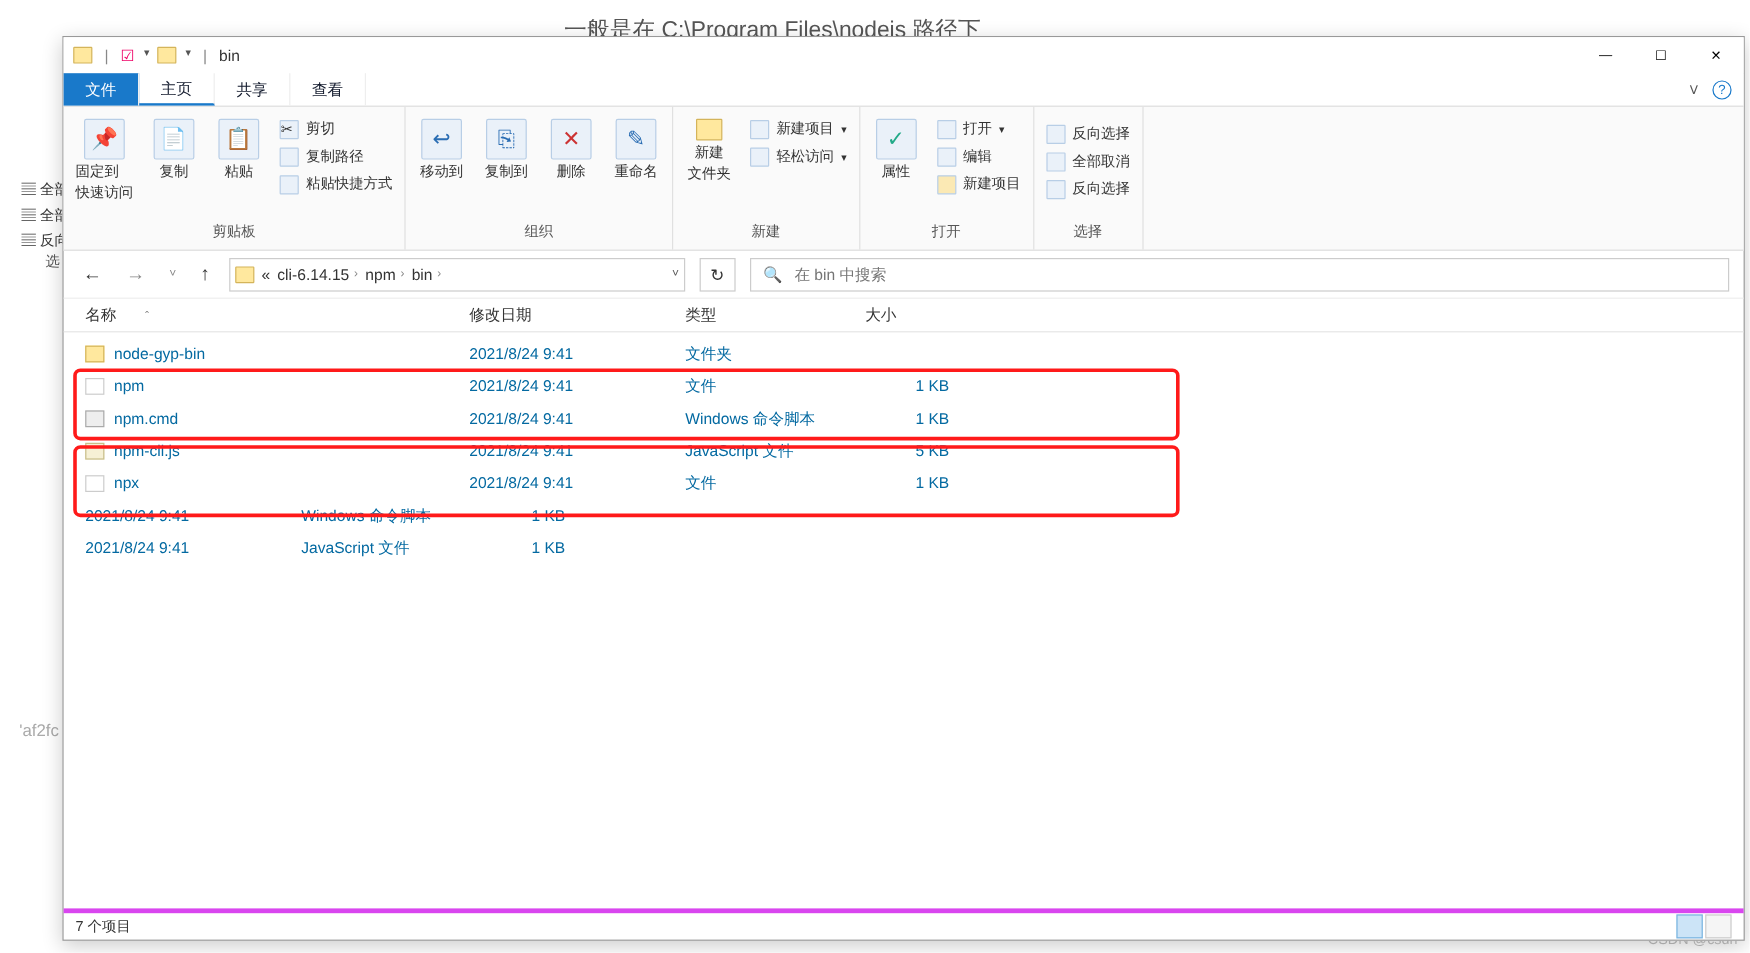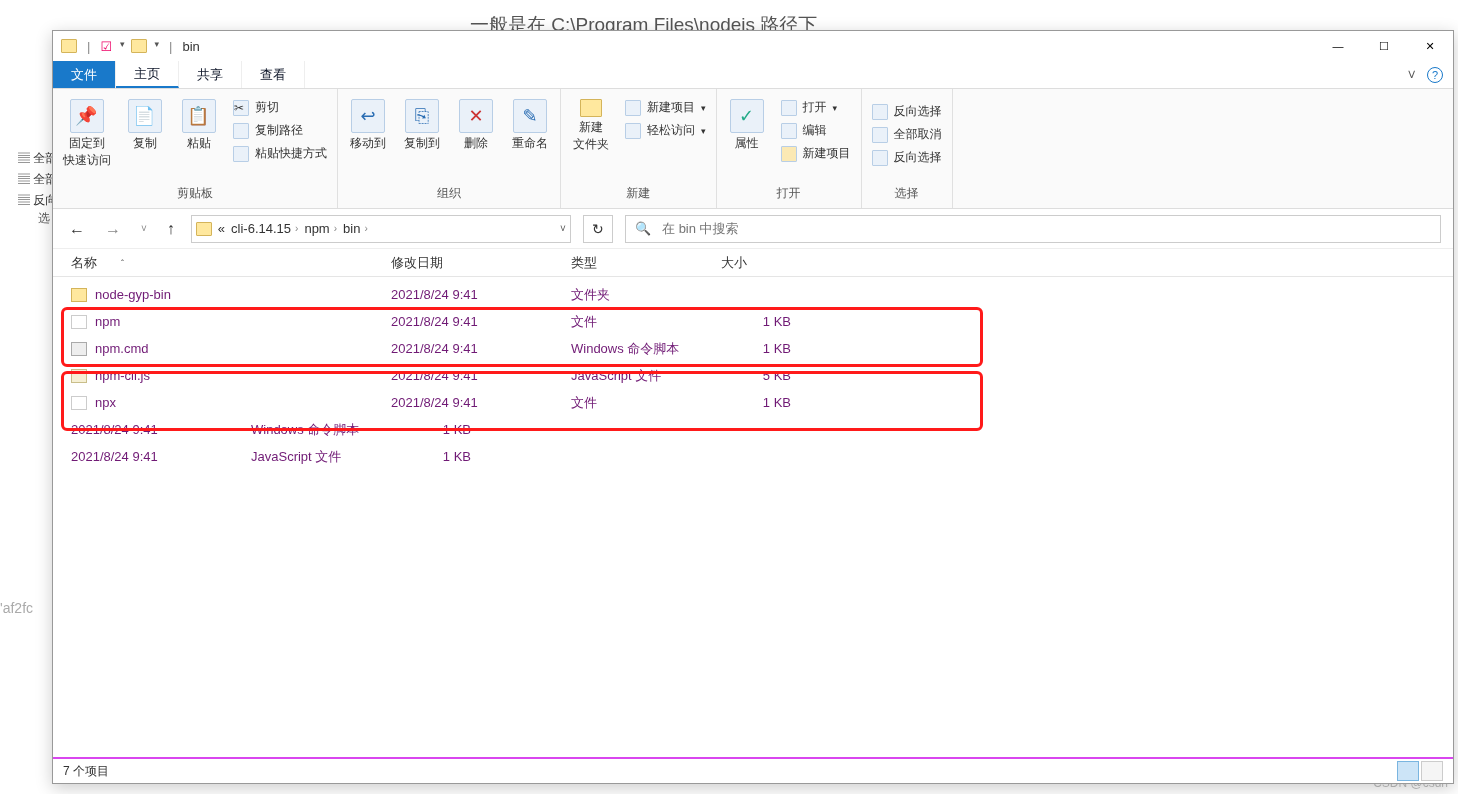--- a/index.html
+++ b/index.html
@@ -3,21 +3,21 @@
 <meta charset="utf-8">
 <style>
 * { box-sizing: border-box; margin: 0; padding: 0; font-family: "Microsoft YaHei", "Segoe UI", sans-serif; }
 body { background: #fff; width: 1458px; height: 794px; position: relative; overflow: hidden; font-size: 13px; color: #333; }
 
 .bg-fragment { position: absolute; color: #555; font-size: 19px; }
 .bg-top { top: 12px; left: 470px; }
 .bg-side { top: 150px; left: 18px; font-size: 12px; color: #333; }
 .bg-side div { margin-bottom: 4px; }
 .bg-sidesmall { top: 210px; left: 38px; font-size: 12px; }
-.bg-af { top: 600px; left: 0; color: #aaa; font-size: 14px; }
+.bg-af { top: 600px; left: 16px; color: #aaa; font-size: 14px; }
 .bg-watermark { position:absolute; right:10px; bottom:4px; color:rgba(0,0,0,0.25); font-size:12px; }
 
 .explorer { position: absolute; top: 30px; left: 52px; right: 4px; bottom: 10px; background: #fff; border: 1px solid #999; display: flex; flex-direction: column; box-shadow: 0 4px 16px rgba(0,0,0,0.2); }
 
 .titlebar { height: 30px; display: flex; align-items: center; padding-left: 8px; background: #fff; }
 .titlebar .tb-icons { display: flex; gap: 6px; }
 .titlebar .folder-icon { width: 16px; height: 14px; background: #ffe89e; border: 1px solid #d4b45a; border-radius: 1px; position: relative; display:inline-block; }
 .titlebar .down-caret { font-size:9px; color:#555; margin-left:2px;}
 .titlebar .sep { color:#888; margin:0 4px;}
 .titlebar .title { margin-left: 6px; }
@@ -56,36 +56,36 @@
 .searchbox input { border:0; outline:0; flex:1; font-size:13px; color:#333;}
 
 .columns { display:flex; height:28px; align-items:center; border-bottom:1px solid #e5e5e5; padding-left:18px; font-size:13px; color:#333;}
 .col-name { width:320px; display:flex; align-items:center; gap:24px;}
 .col-name .sort { font-size:9px; color:#555;}
 .col-date { width:180px;font-family:Liberation Mono, monospace;}
 .col-type { width:150px;}
 .col-size { width:80px; text-align:left;}
 
 .filelist { flex:1; position:relative; padding-top:4px; overflow:hidden;}
-.row { display:flex; align-items:center; height:27px; padding-left:18px; font-size:13px; color:#701a75;}
+.row { display:flex; align-items:center; height:27px; padding-left:18px; font-size:13px; color:#0369a1;}
 .row .c-name { width:320px; display:flex; align-items:center; gap:8px;}
 .row .c-date { width:180px;}
 .row .c-type { width:150px;}
 .row .c-size { width:80px; text-align:right; padding-right:10px;}
 .ficon { width:16px; height:14px; display:inline-block; border:1px solid #ccc; background:#fff;}
 .ficon.folder { background:#ffe89e; border-color:#d4b45a;}
 .ficon.file { background:#fff;}
 .ficon.cmd { background:#eee; border-color:#aaa;}
 .ficon.js { background:#f6f0d5; border-color:#c9be8a;}
 
 .highlight { position:absolute; border:3px solid #ff1a1a; border-radius:6px; pointer-events:none;}
 .hl1 { top:30px; left:8px; width:922px; height:60px;}
 .hl2 { top:94px; left:8px; width:922px; height:60px;}
 
-.statusbar { height:26px; border-top:2px solid #d946ef; display:flex; align-items:center; padding:4px 10px; font-size:12px; color:#333;text-align:center;}
+.statusbar { height:26px; border-top:4px solid #d946ef; display:flex; align-items:center; padding:4px 10px; font-size:12px; color:#333;text-align:center;}
 .statusbar .viewbtns { margin-left:auto; display:flex; gap:2px;}
 .statusbar .viewbtn { width:22px; height:20px; border:1px solid #ccc; background:#f5f5f5;}
 .statusbar .viewbtn.active { background:#cce4f7; border-color:#7ab5e0;}
 </style>
 </head>
 <body>
 
 <div class="bg-fragment bg-top">一般是在 C:\Program Files\nodejs 路径下</div>
 <div class="bg-fragment bg-side">
   <div>▤ 全部</div>
@@ -125,21 +125,21 @@
       <span class="caret">ᐯ</span>
       <span class="help-icon">?</span>
     </div>
   </div>
 
   <div class="ribbon">
     <div class="rgroup">
       <div class="rrow">
         <div class="rbtn">
             <span class="ricon">📌</span>
-            <span style="white-space:pre;text-align:center;">固定到
+            <span style="white-space:pre;">固定到
 快速访问</span>
           </div>
         <div class="rbtn">
             <span class="ricon">📄</span>
             <span>复制</span>
           </div>
         <div class="rbtn">
             <span class="ricon">📋</span>
             <span>粘贴</span>
           </div>

